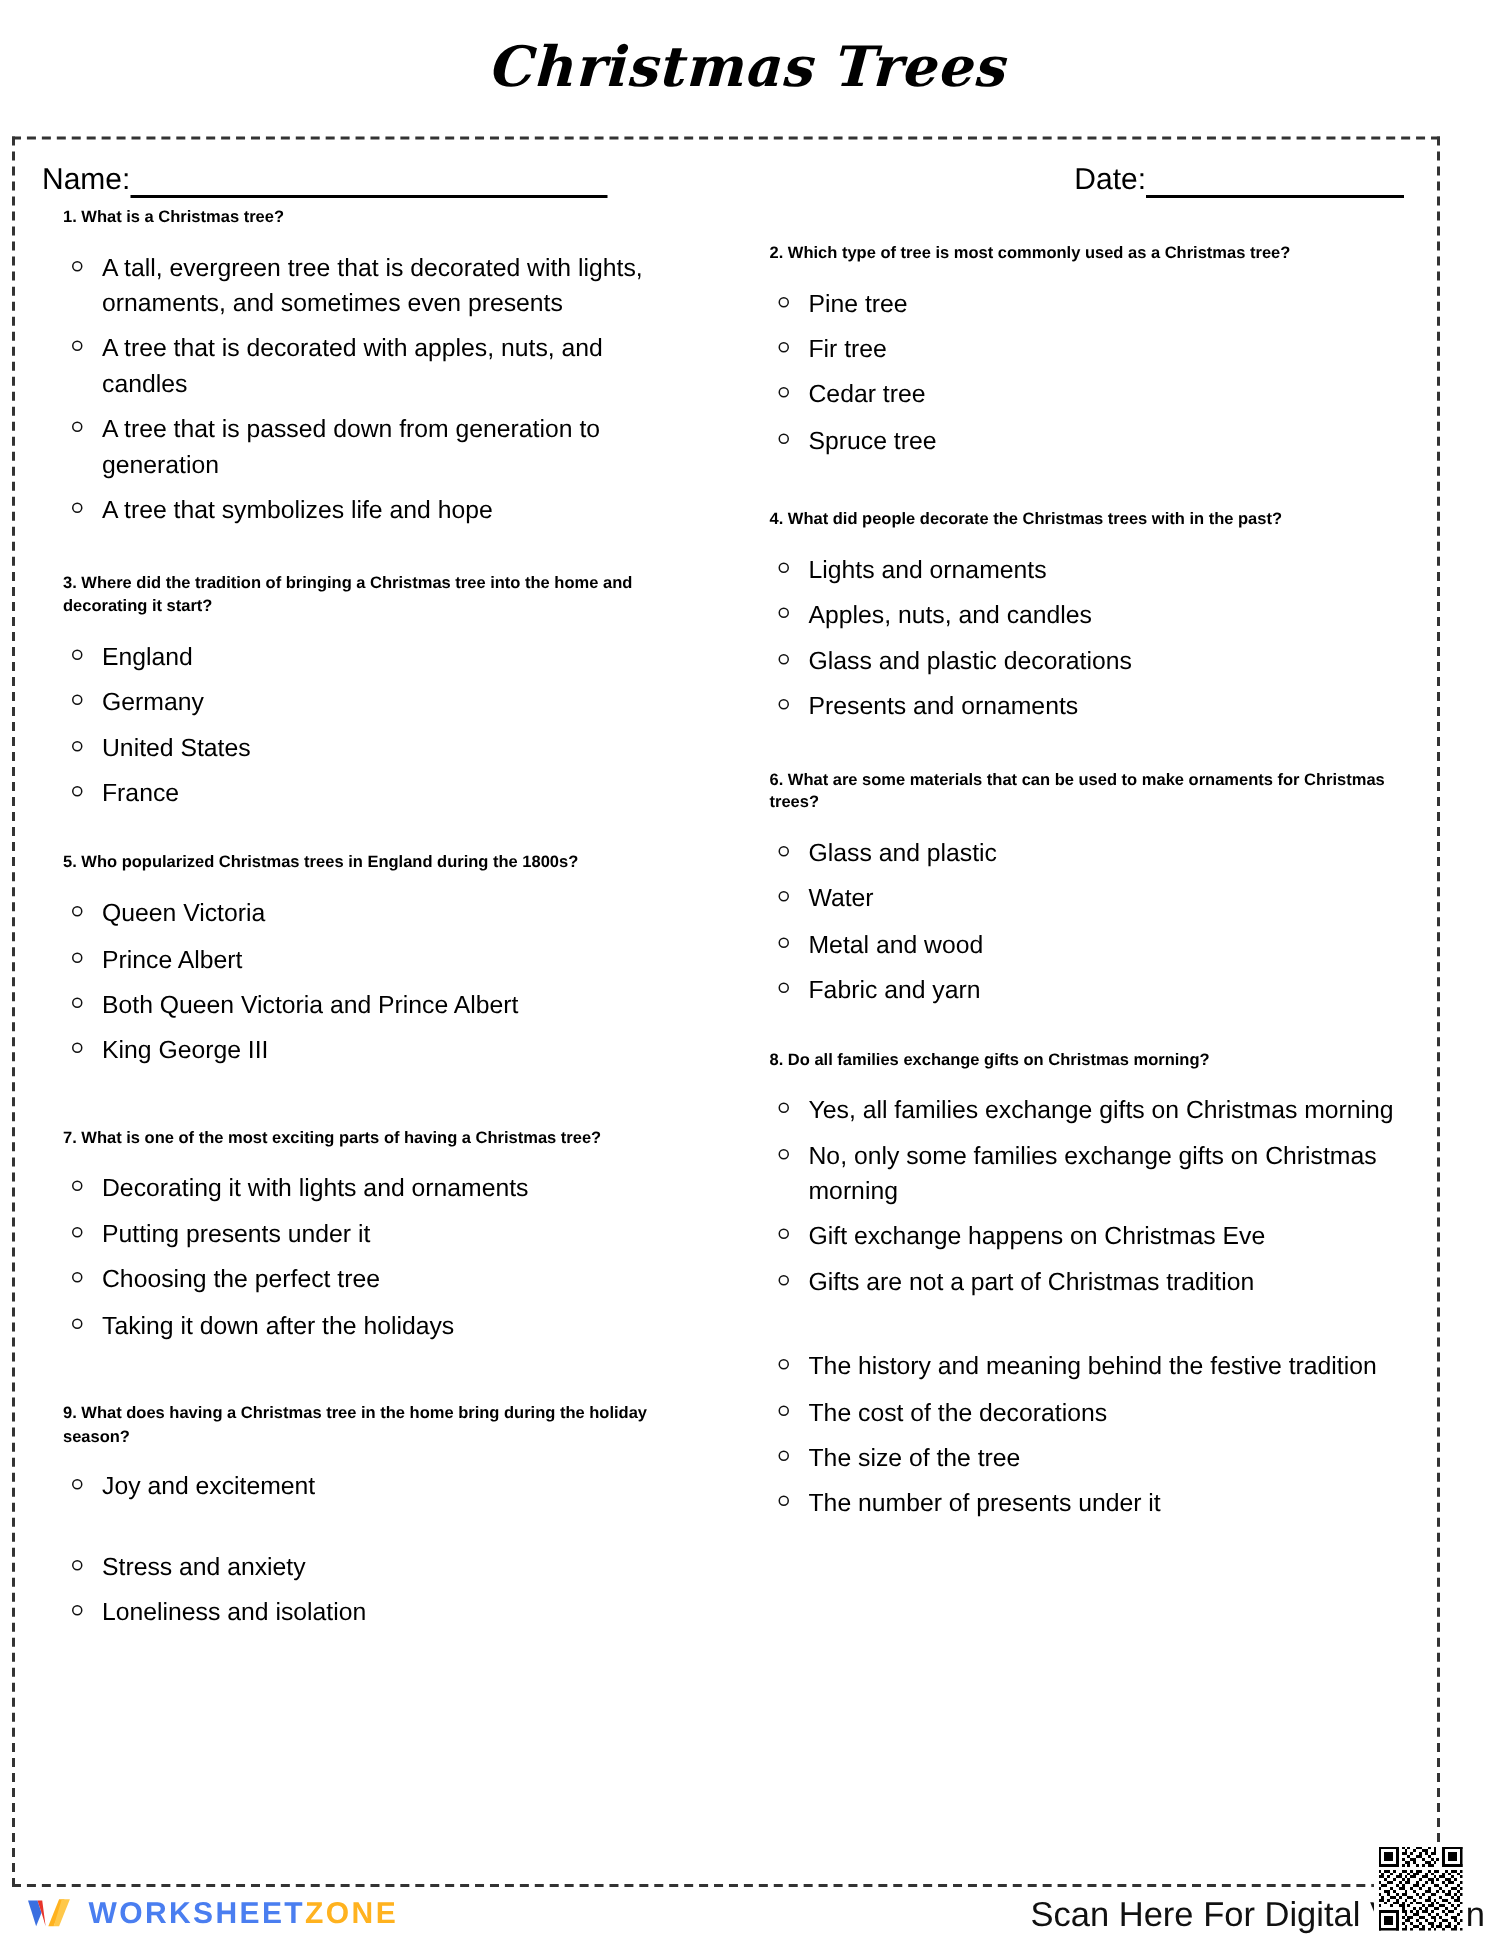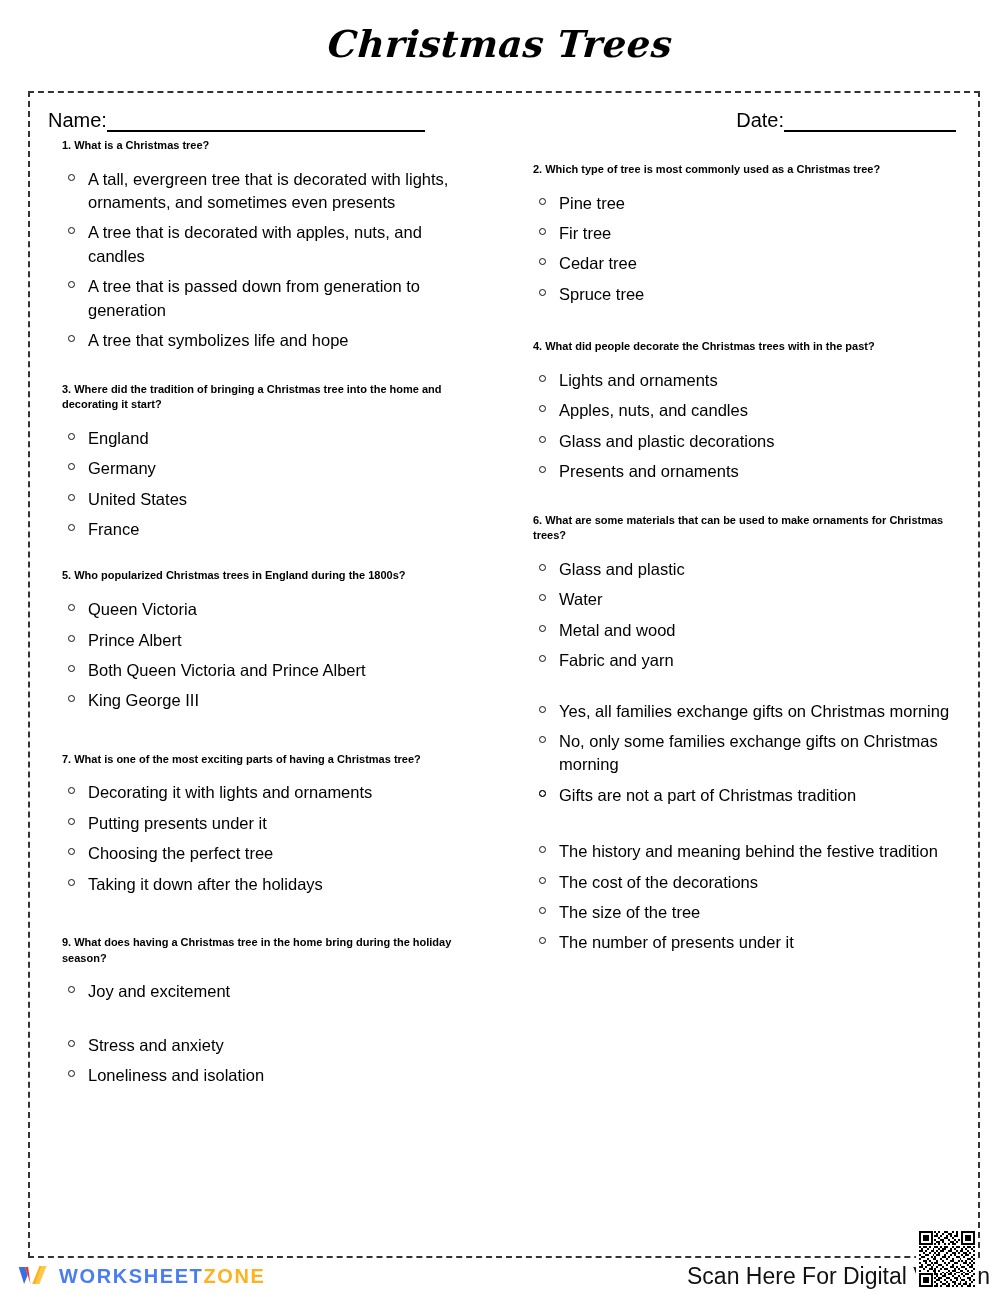--- a/index.html
+++ b/index.html
@@ -29,21 +29,21 @@
     font-weight: bold;
     font-style: italic;
     letter-spacing: 0.5px;
     color: #000;
     transform: skewX(-4deg);
   }
 
   
   .sheet {
     position: absolute;
-    left: 28px;
+    left: 8px;
     top: 91px;
     width: 952px;
     height: 1167px;
     border: 2px dashed #333333;
     box-sizing: border-box;
   }
 
   
   .namedate {
     display: flex;
@@ -368,31 +368,33 @@
           <li class="opt">
             <span class="marker"></span>
             <span>Fabric and yarn</span>
           </li>
         </ul>
       </div>
 
       <div class="spacer-q8"></div>
 
       <div class="qblock">
+        <p class="qtext">8. Do all families exchange gifts on Christmas morning?</p>
         <ul class="opts">
           <li class="opt">
             <span class="marker"></span>
             <span>Yes, all families exchange gifts on Christmas morning</span>
           </li>
           <li class="opt">
             <span class="marker"></span>
             <span>No, only some families exchange gifts on Christmas morning</span>
           </li>
           <li class="opt">
             <span class="marker"></span>
+            <span>Gift exchange happens on Christmas Eve</span>
           </li>
           <li class="opt">
             <span class="marker"></span>
             <span>Gifts are not a part of Christmas tradition</span>
           </li>
         </ul>
       </div>
 
       <div class="spacer-q10"></div>
 

